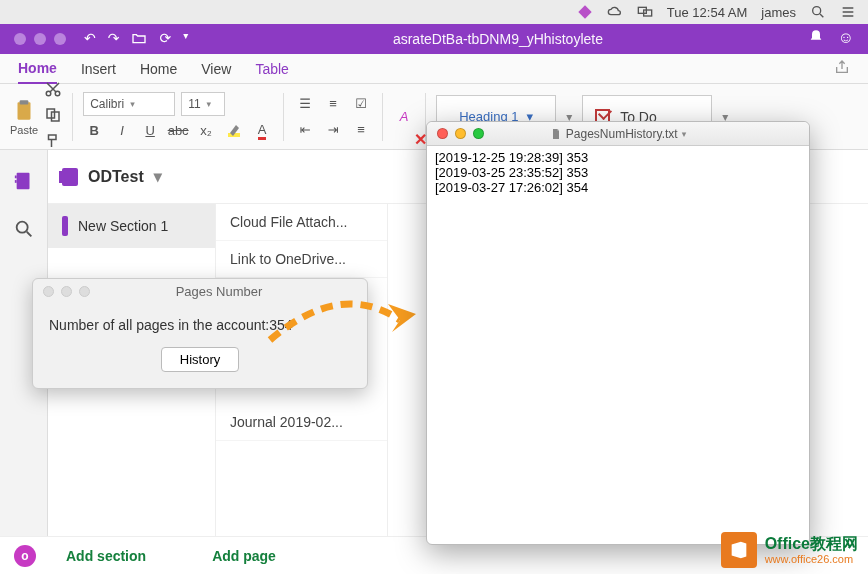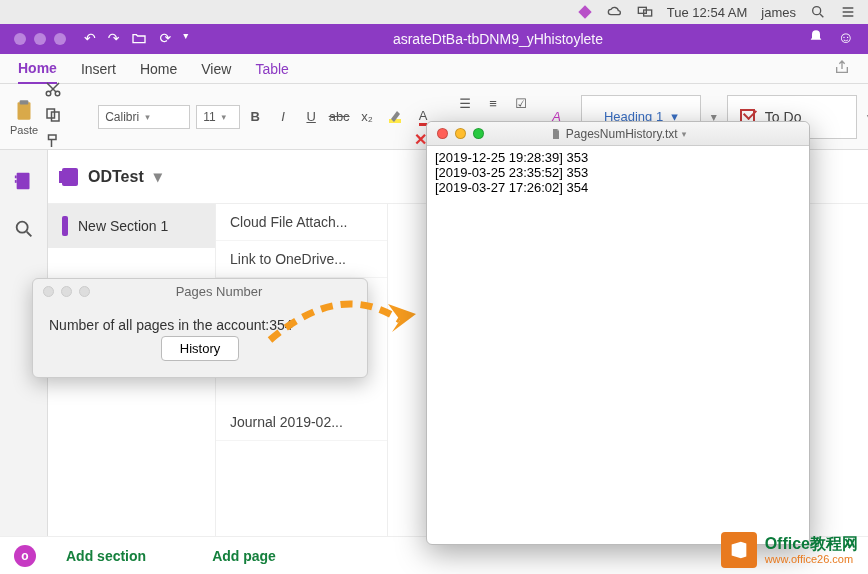--- a/index.html
+++ b/index.html
@@ -24,21 +24,21 @@
     .ribbon-share { margin-left: auto; color: #999; }
 
     
     .toolbar { position: absolute; top: 84px; left: 0; right: 0; height: 66px; background: #fafafa; border-bottom: 1px solid #ddd; display: flex; align-items: center; padding: 0 10px; gap: 10px; }
     .paste-group { display: flex; align-items: center; gap: 6px; }
     .paste-btn { display: flex; flex-direction: column; align-items: center; font-size: 11px; color: #555; }
     .paste-btn svg { width: 26px; height: 26px; }
     .mini-icons { display: flex; flex-direction: column; gap: 4px; }
     .mini-icons svg { width: 18px; height: 18px; }
     .vdiv { width: 1px; height: 48px; background: #ddd; }
-    .font-group { display: flex; flex-direction: row; gap: 4px; margin-left: 16px; }
+    .font-group { display: flex; flex-direction: column; gap: 4px; }
     .font-row { display: flex; gap: 6px; align-items: center; }
     .combo { border: 1px solid #ccc; background: #fff; height: 24px; display: flex; align-items: center; padding: 0 6px; font-size: 12px; color: #555; gap: 6px; }
     .combo .chev { font-size: 9px; color: #888; }
     .fmt-btn { width: 22px; height: 22px; display: inline-flex; align-items: center; justify-content: center; font-size: 13px; color: #555; }
     .list-group { display: flex; flex-direction: column; gap: 4px; }
     .style-chip { border: 1px solid #ccc; background: #fff; height: 44px; min-width: 120px; display: flex; align-items: center; justify-content: center; font-size: 13px; color: #3a6fc3; gap: 8px; }
     .todo-chip { border: 1px solid #ccc; background: #fff; height: 44px; min-width: 130px; display: flex; align-items: center; gap: 10px; padding: 0 12px; font-size: 14px; color: #444; }
     .todo-chip .box { width: 15px; height: 15px; border: 2px solid #c33a3a; position: relative; }
     .todo-chip .box::after { content: ""; position: absolute; left: 2px; top: -2px; width: 10px; height: 6px; border-left: 2px solid #c33a3a; border-bottom: 2px solid #c33a3a; transform: rotate(-45deg); }
     .chev-tall { color: #888; font-size: 12px; align-self: center; }
@@ -68,21 +68,21 @@
     .add-link { color: #15803d; font-weight: 600; font-size: 14px; }
     .add-link.pages { margin-left: 36px; }
 
     
     .dlg { position: absolute; left: 32px; top: 278px; width: 336px; background: #f1f1f1; border: 1px solid #ccc; border-radius: 6px; box-shadow: 0 6px 20px rgba(0,0,0,.25); }
     .dlg-titlebar { height: 24px; display: flex; align-items: center; padding: 0 10px; position: relative; font-size: 13px; color: #666; }
     .dlg-traffic { display: flex; gap: 7px; }
     .dlg-dot { width: 11px; height: 11px; border-radius: 50%; background: #ddd; border: 1px solid #ccc; }
     .dlg-title { position: absolute; left: 0; right: 0; text-align: center; margin-left: 38px; }
     .dlg-body { padding: 14px 16px 16px; font-size: 14px; color: #333; }
-    .dlg-row { display: flex; align-items: center; gap: 0; margin-bottom: 3px; }
+    .dlg-row { display: flex; align-items: center; gap: 0; margin-bottom: 14px; }
     .dlg-btns { display: flex; gap: 26px; justify-content: center; }
     .dlg-btn { background: #fff; border: 1px solid #bbb; border-radius: 4px; padding: 4px 18px; font-size: 13px; }
 
     
     .txtwin { position: absolute; left: 426px; top: 121px; width: 384px; height: 424px; background: #fff; border: 1px solid #bbb; border-radius: 6px; box-shadow: 0 8px 30px rgba(0,0,0,.35); display: flex; flex-direction: column; }
     .txt-titlebar { height: 24px; background: linear-gradient(#f6f6f6,#e8e8e8); border-bottom: 1px solid #ccc; display: flex; align-items: center; padding: 0 10px; position: relative; border-radius: 6px 6px 0 0; }
     .txt-traffic { display: flex; gap: 7px; }
     .td-r { background: #ff5f57; } .td-y { background: #ffbd2e; } .td-g { background: #28c940; }
     .tdot { width: 11px; height: 11px; border-radius: 50%; border: .5px solid rgba(0,0,0,.2); }
     .txt-title { position: absolute; left: 0; right: 0; text-align: center; font-size: 12px; color: #555; display: flex; justify-content: center; align-items: center; gap: 4px; }

